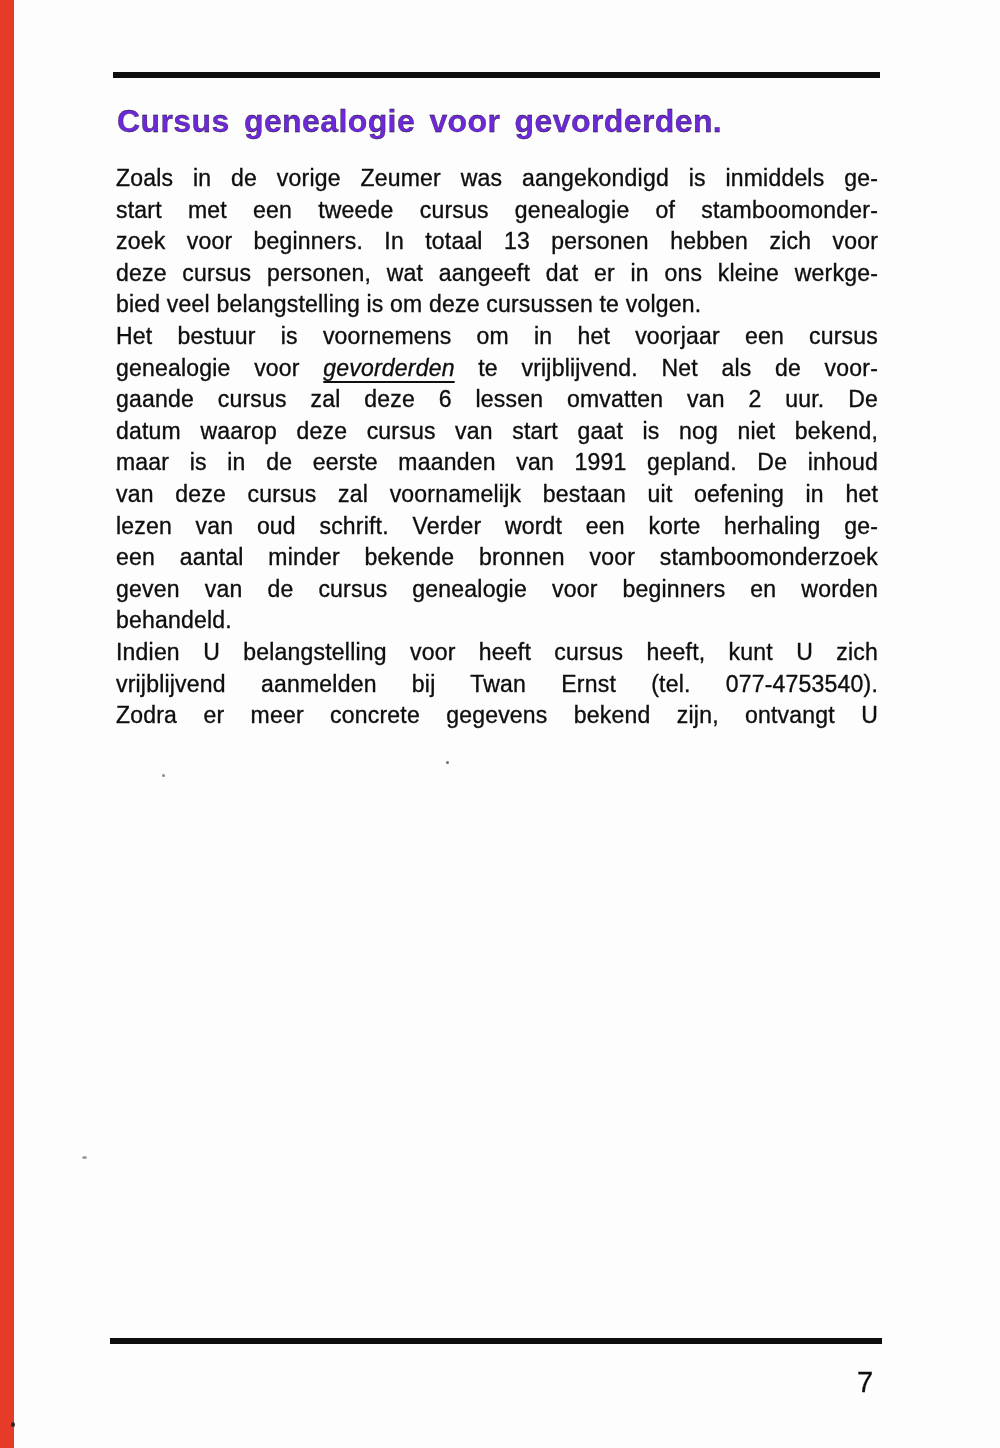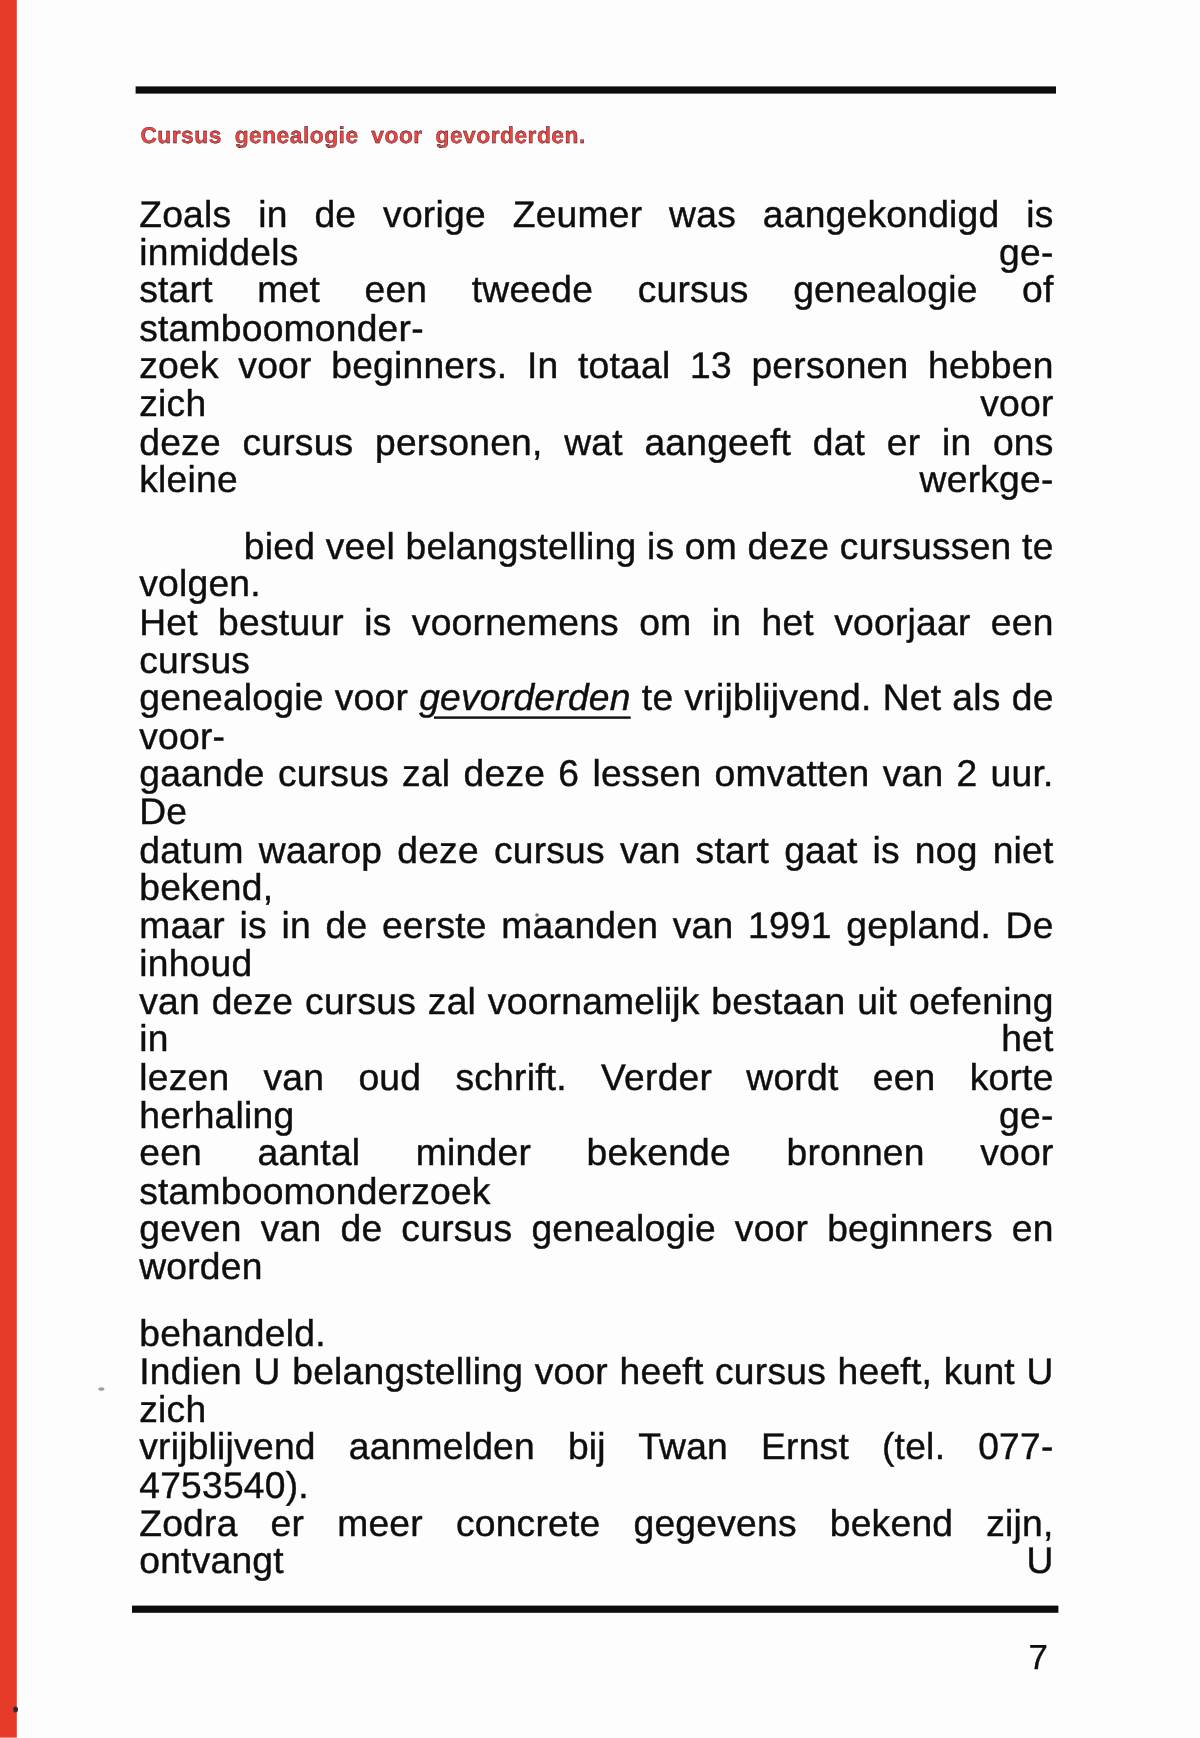--- a/index.html
+++ b/index.html
@@ -19,40 +19,39 @@
   .rule {
     position: absolute;
     height: 6px;
     background: #0d0d0d;
   }
   .rule.top { left: 113px; top: 72px; width: 767px; }
   .rule.bottom { left: 110px; top: 1338px; width: 772px; }
   .heading {
     position: absolute; left: 117px; top: 103px;
     margin: 0;
-    font-size: 19px; font-weight: 700;
+    font-size: 32px; font-weight: 700;
     letter-spacing: 0.4px; word-spacing: 5px;
-    color: #ef4444;
+    color: #6d28d9;
     -webkit-text-stroke: 0.3px #0d0d0d;
   }
   .body-text {
     position: absolute; left: 116px; top: 163px;
     width: 762px;
-    font-size: 31px; line-height: 31.6px;
+    font-size: 23px; line-height: 31.6px;
     letter-spacing: 0.2px;
     -webkit-text-stroke: 0.35px #101010;
   }
   .line {
     text-align: justify;
     text-align-last: justify;
   }
   .line.pl {            
     text-align: right;
     text-align-last: left;
-    margin-top: 24px;
   }
   .line .ul {
     text-decoration: underline;
     text-decoration-thickness: 2px;
     text-underline-offset: 5px;
     font-style: italic;
   }
   .page-number {
     position: absolute; left: 857px; top: 1366px;
     font-size: 29px; font-weight: 400;

